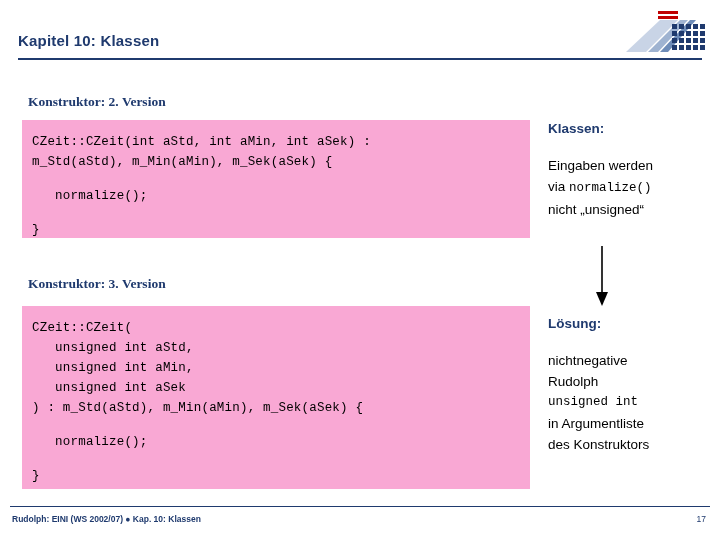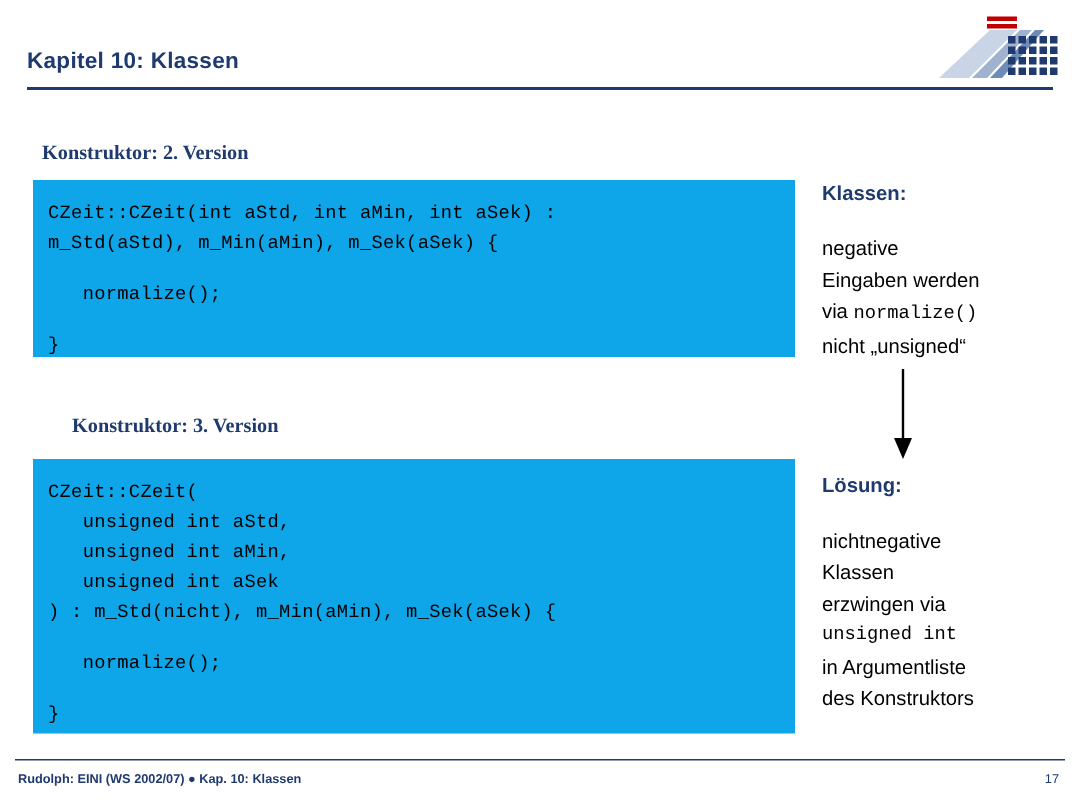--- a/index.html
+++ b/index.html
@@ -46,26 +46,26 @@
 
   
   .section-head {
     position: absolute;
     font-size: 13.5px;
     font-weight: bold;
     color: #1F3A6E;
     font-family: Liberation Serif, serif;
   }
   #head2 { left: 28px; top: 94px; }
-  #head3 { left: 28px; top: 276px; margin-left: 20px; }
+  #head3 { left: 28px; top: 276px; }
 
   
   .codebox {
     position: absolute;
-    background: #0ea5e9;
+    background: #f9a8d4;
     font-family: "Liberation Mono", monospace;
     font-size: 12.5px;
     color: #000000;
     line-height: 1.0;
     box-sizing: border-box;
   }
   #code1 {
     left: 22px; top: 120px;
     width: 508px; height: 118px;
     padding: 12px 0 0 10px;
@@ -188,52 +188,50 @@
   <div class="code-line">CZeit::CZeit(int aStd, int aMin, int aSek) :</div>
   <div class="code-line">m_Std(aStd), m_Min(aMin), m_Sek(aSek) {</div>
   <div class="code-gap"></div>
   <div class="code-line">   normalize();</div>
   <div class="code-gap"></div>
   <div class="code-line">}</div>
 </div>
 
 <div class="right-head" id="rhead1">Klassen:</div>
 <div class="right-body" id="rbody1">
-  <div>negative</div>
   <div>Eingaben werden</div>
   <div><span>via </span><span class="mono">normalize()</span></div>
   <div>nicht „unsigned“</div>
 </div>
 
 <div class="arrow">
   <svg width="16" height="62" viewBox="0 0 16 62">
     <line x1="8" y1="0" x2="8" y2="48" stroke="#000000" stroke-width="1.6"></line>
     <polygon points="8,60 2,46 14,46" fill="#000000"></polygon>
   </svg>
 </div>
 
 <div class="section-head" id="head3">Konstruktor: 3. Version</div>
 
 <div class="codebox" id="code2">
   <div class="code-line">CZeit::CZeit(</div>
   <div class="code-line">   unsigned int aStd,</div>
   <div class="code-line">   unsigned int aMin,</div>
   <div class="code-line">   unsigned int aSek</div>
-  <div class="code-line">) : m_Std(nicht), m_Min(aMin), m_Sek(aSek) {</div>
+  <div class="code-line">) : m_Std(aStd), m_Min(aMin), m_Sek(aSek) {</div>
   <div class="code-gap"></div>
   <div class="code-line">   normalize();</div>
   <div class="code-gap"></div>
   <div class="code-line">}</div>
 </div>
 
 <div class="right-head" id="rhead2">Lösung:</div>
 <div class="right-body" id="rbody2">
   <div>nichtnegative</div>
-  <div>Klassen</div>
-  <div>erzwingen via</div>
+  <div>Rudolph</div>
   <div class="mono">unsigned int</div>
   <div>in Argumentliste</div>
   <div>des Konstruktors</div>
 </div>
 
 <div class="footer-rule"></div>
 <div class="footer-text">Rudolph: EINI (WS 2002/07)  ●  Kap. 10: Klassen</div>
 <div class="footer-page">17</div>
 
 </body></html>

